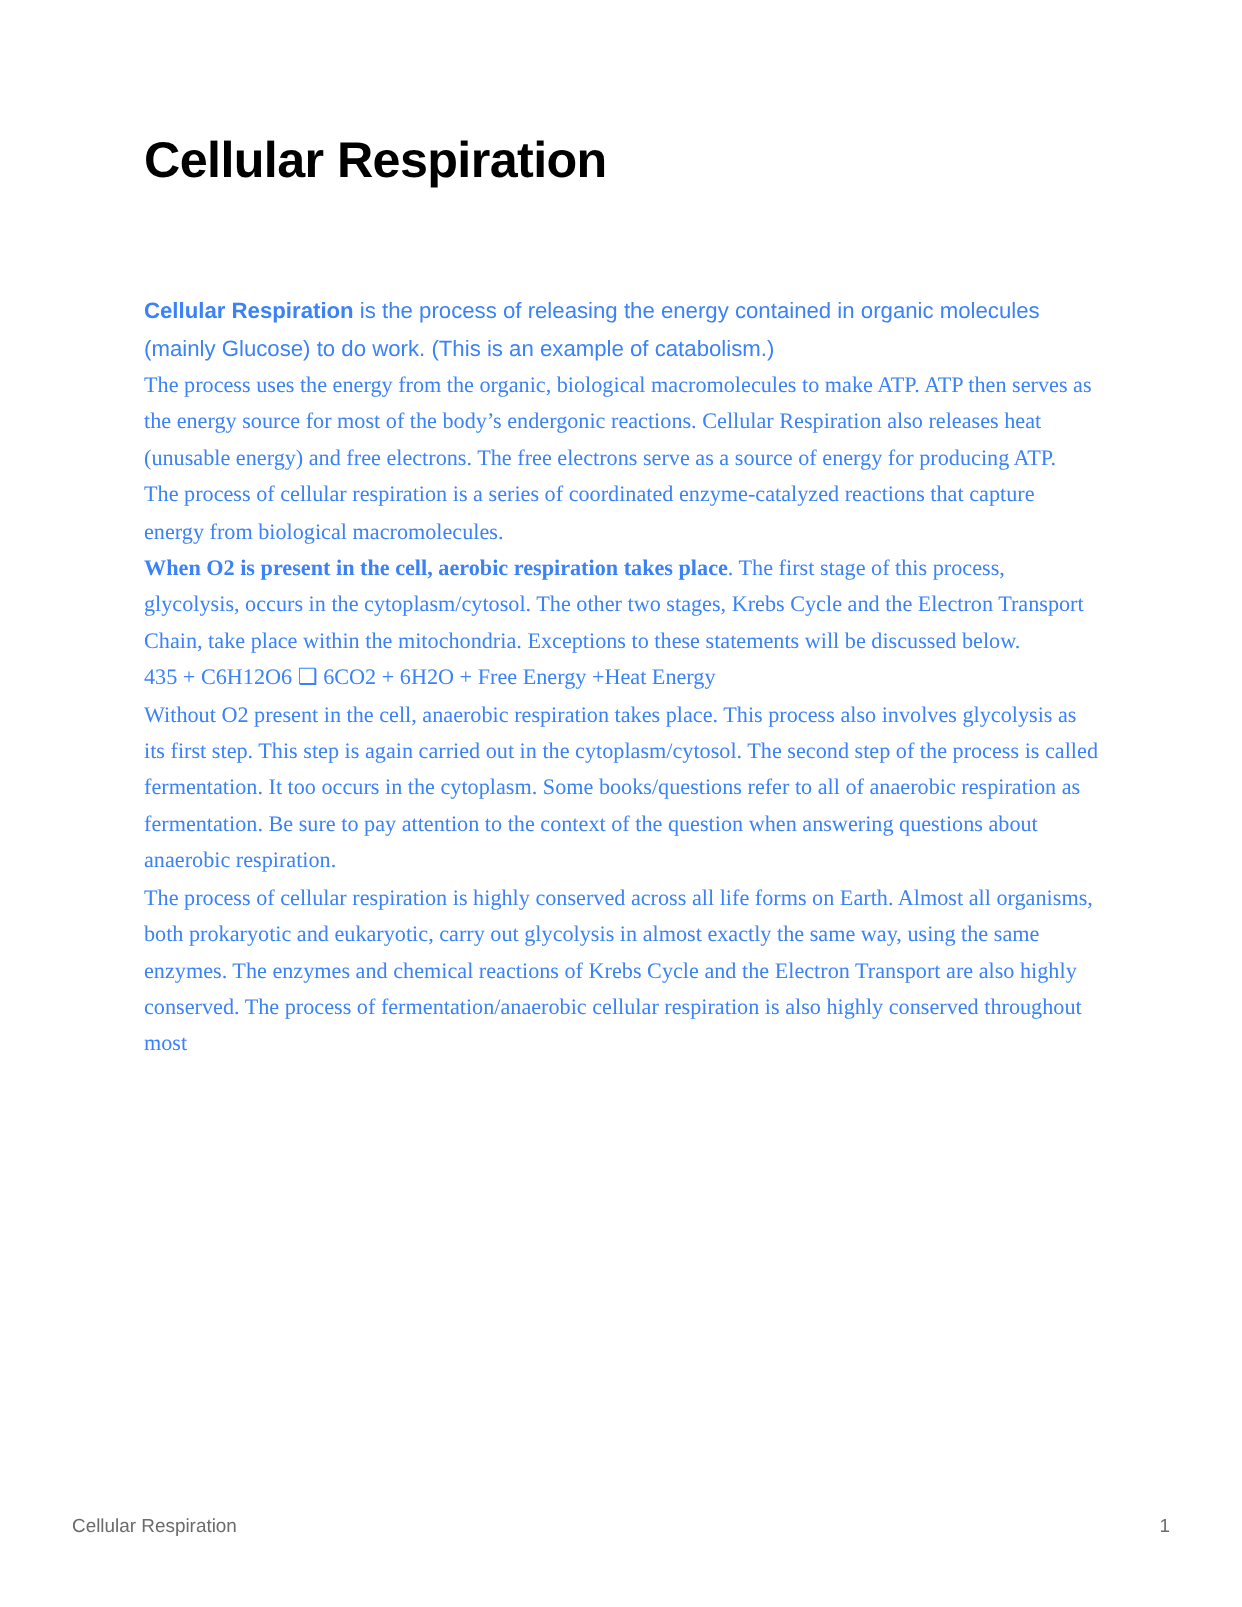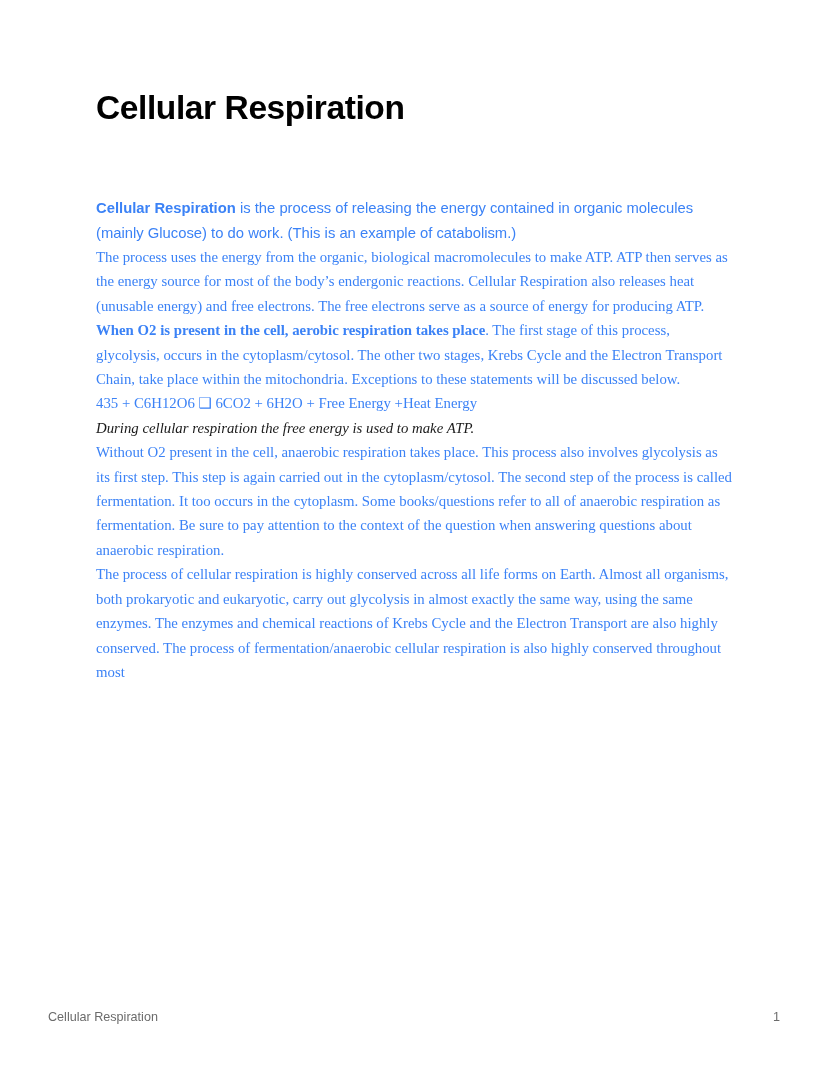--- a/index.html
+++ b/index.html
@@ -79,30 +79,30 @@
     <h1 class="doc-title">Cellular Respiration</h1>
 
     <div class="gap-after-title"></div>
 
     <p class="body-block para">
       <b>Cellular Respiration</b><span> is the process of releasing the energy contained in organic molecules (mainly Glucose) to do work. (This is an example of catabolism.)</span>
     </p>
 
     <p class="body-block para">The process uses the energy from the organic, biological macromolecules to make ATP. ATP then serves as the energy source for most of the body’s endergonic reactions. Cellular Respiration also releases heat (unusable energy) and free electrons. The free electrons serve as a source of energy for producing ATP.</p>
 
+    <p class="body-block para">The process of cellular respiration is a series of coordinated enzyme-catalyzed reactions that capture energy from biological macromolecules.</p>
 
     <p class="body-block para spaced">
       <b>When O2 is present in the cell, aerobic respiration takes place</b><span>. The first stage of this process, glycolysis, occurs in the cytoplasm/cytosol. The other two stages, Krebs Cycle and the Electron Transport Chain, take place within the mitochondria. Exceptions to these statements will be discussed below.</span>
     </p>
 
 
     <p class="body-block para">435 + C6H12O6 ❑ 6CO2 + 6H2O + Free Energy +Heat Energy</p>
 
 
-    <p class="italic-line para spaced">During cellular respiration the free energy is used to make ATP.</p>
 
     <p class="body-block para spaced">Without O2 present in the cell, anaerobic respiration takes place. This process also involves glycolysis as its first step. This step is again carried out in the cytoplasm/cytosol. The second step of the process is called fermentation. It too occurs in the cytoplasm. Some books/questions refer to all of anaerobic respiration as fermentation. Be sure to pay attention to the context of the question when answering questions about anaerobic respiration.</p>
 
     <p class="body-block para spaced-xl">The process of cellular respiration is highly conserved across all life forms on Earth. Almost all organisms, both prokaryotic and eukaryotic, carry out glycolysis in almost exactly the same way, using the same enzymes. The enzymes and chemical reactions of Krebs Cycle and the Electron Transport are also highly conserved. The process of fermentation/anaerobic cellular respiration is also highly conserved throughout most</p>
 
   </div>
 
   <div class="footer">
     <span class="footer-left">Cellular Respiration</span>
     <span class="footer-right">1</span>

